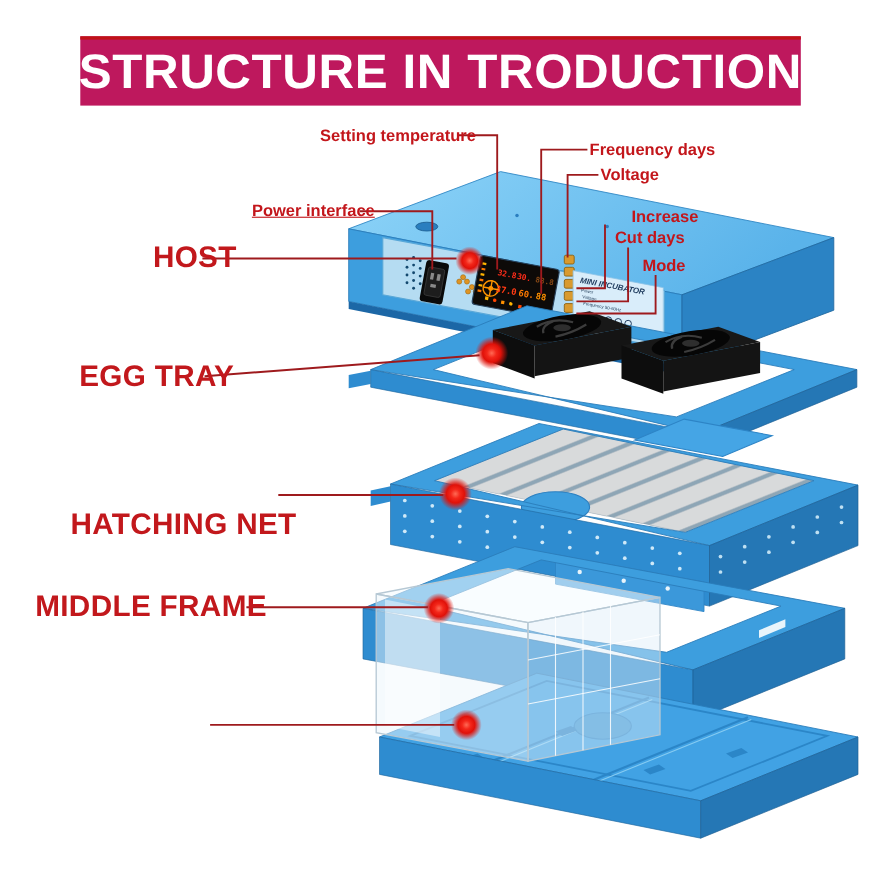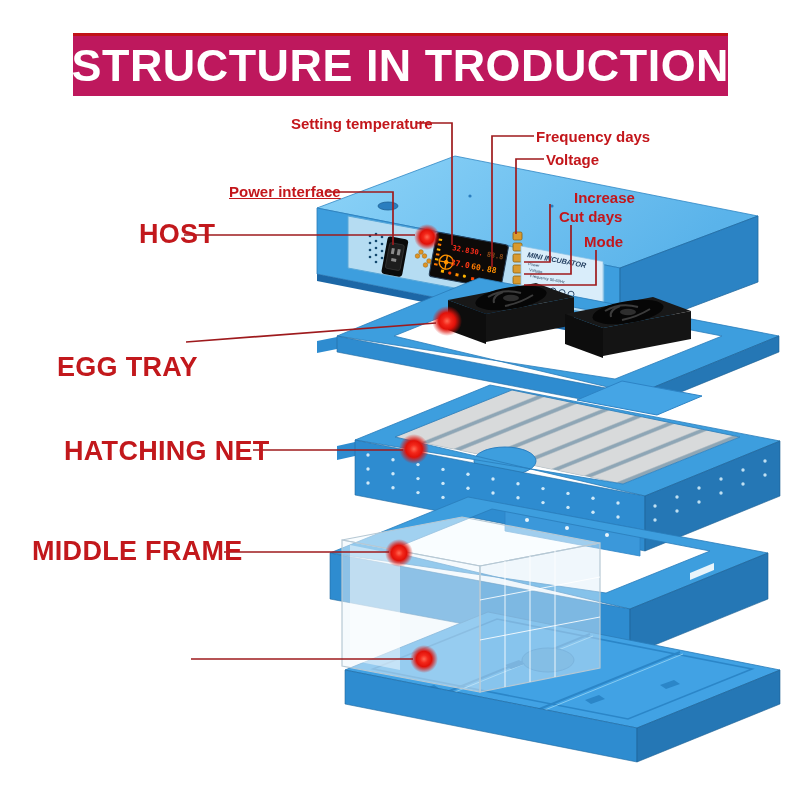--- a/index.html
+++ b/index.html
@@ -9,22 +9,22 @@
   .banner{position:absolute;left:73px;top:33px;width:655px;height:60px;
           background:#be185d;border-top:3px solid #c01217;
           display:flex;align-items:center;justify-content:center;}
   .banner-text{color:#ffffff;font-size:44px;font-weight:800;letter-spacing:.5px;
                white-space:nowrap;transform:scaleX(1.02);}
   .part-label{position:absolute;color:#c2181c;font-size:27px;font-weight:700;
               letter-spacing:.3px;white-space:nowrap;line-height:1.1;}
   .callout-label{position:absolute;color:#c3161b;font-size:15px;font-weight:700;
                  white-space:nowrap;line-height:1.1;}
   .lbl-host{left:113px;top:220px;margin-left:26px;}
-  .lbl-egg{left:57px;top:328px;margin-top:25px;}
-  .lbl-hatch{left:64px;top:437px;}
+  .lbl-egg{left:72px;top:328px;}
+  .lbl-hatch{left:64px;top:462px;}
   .lbl-middle{left:32px;top:537px;}
   .lbl-water{left:32px;top:644px;}
   .co-settemp{left:291px;top:116px;}
   .co-incub{left:536px;top:129px;}
   .co-setting{left:546px;top:152px;}
   .co-power{left:229px;top:184px;text-decoration:underline;}
   .co-increase{left:526px;top:190px;margin-left:48px;}
   .co-cutback{left:559px;top:209px;}
   .co-mode{left:584px;top:234px;}
 </style>

